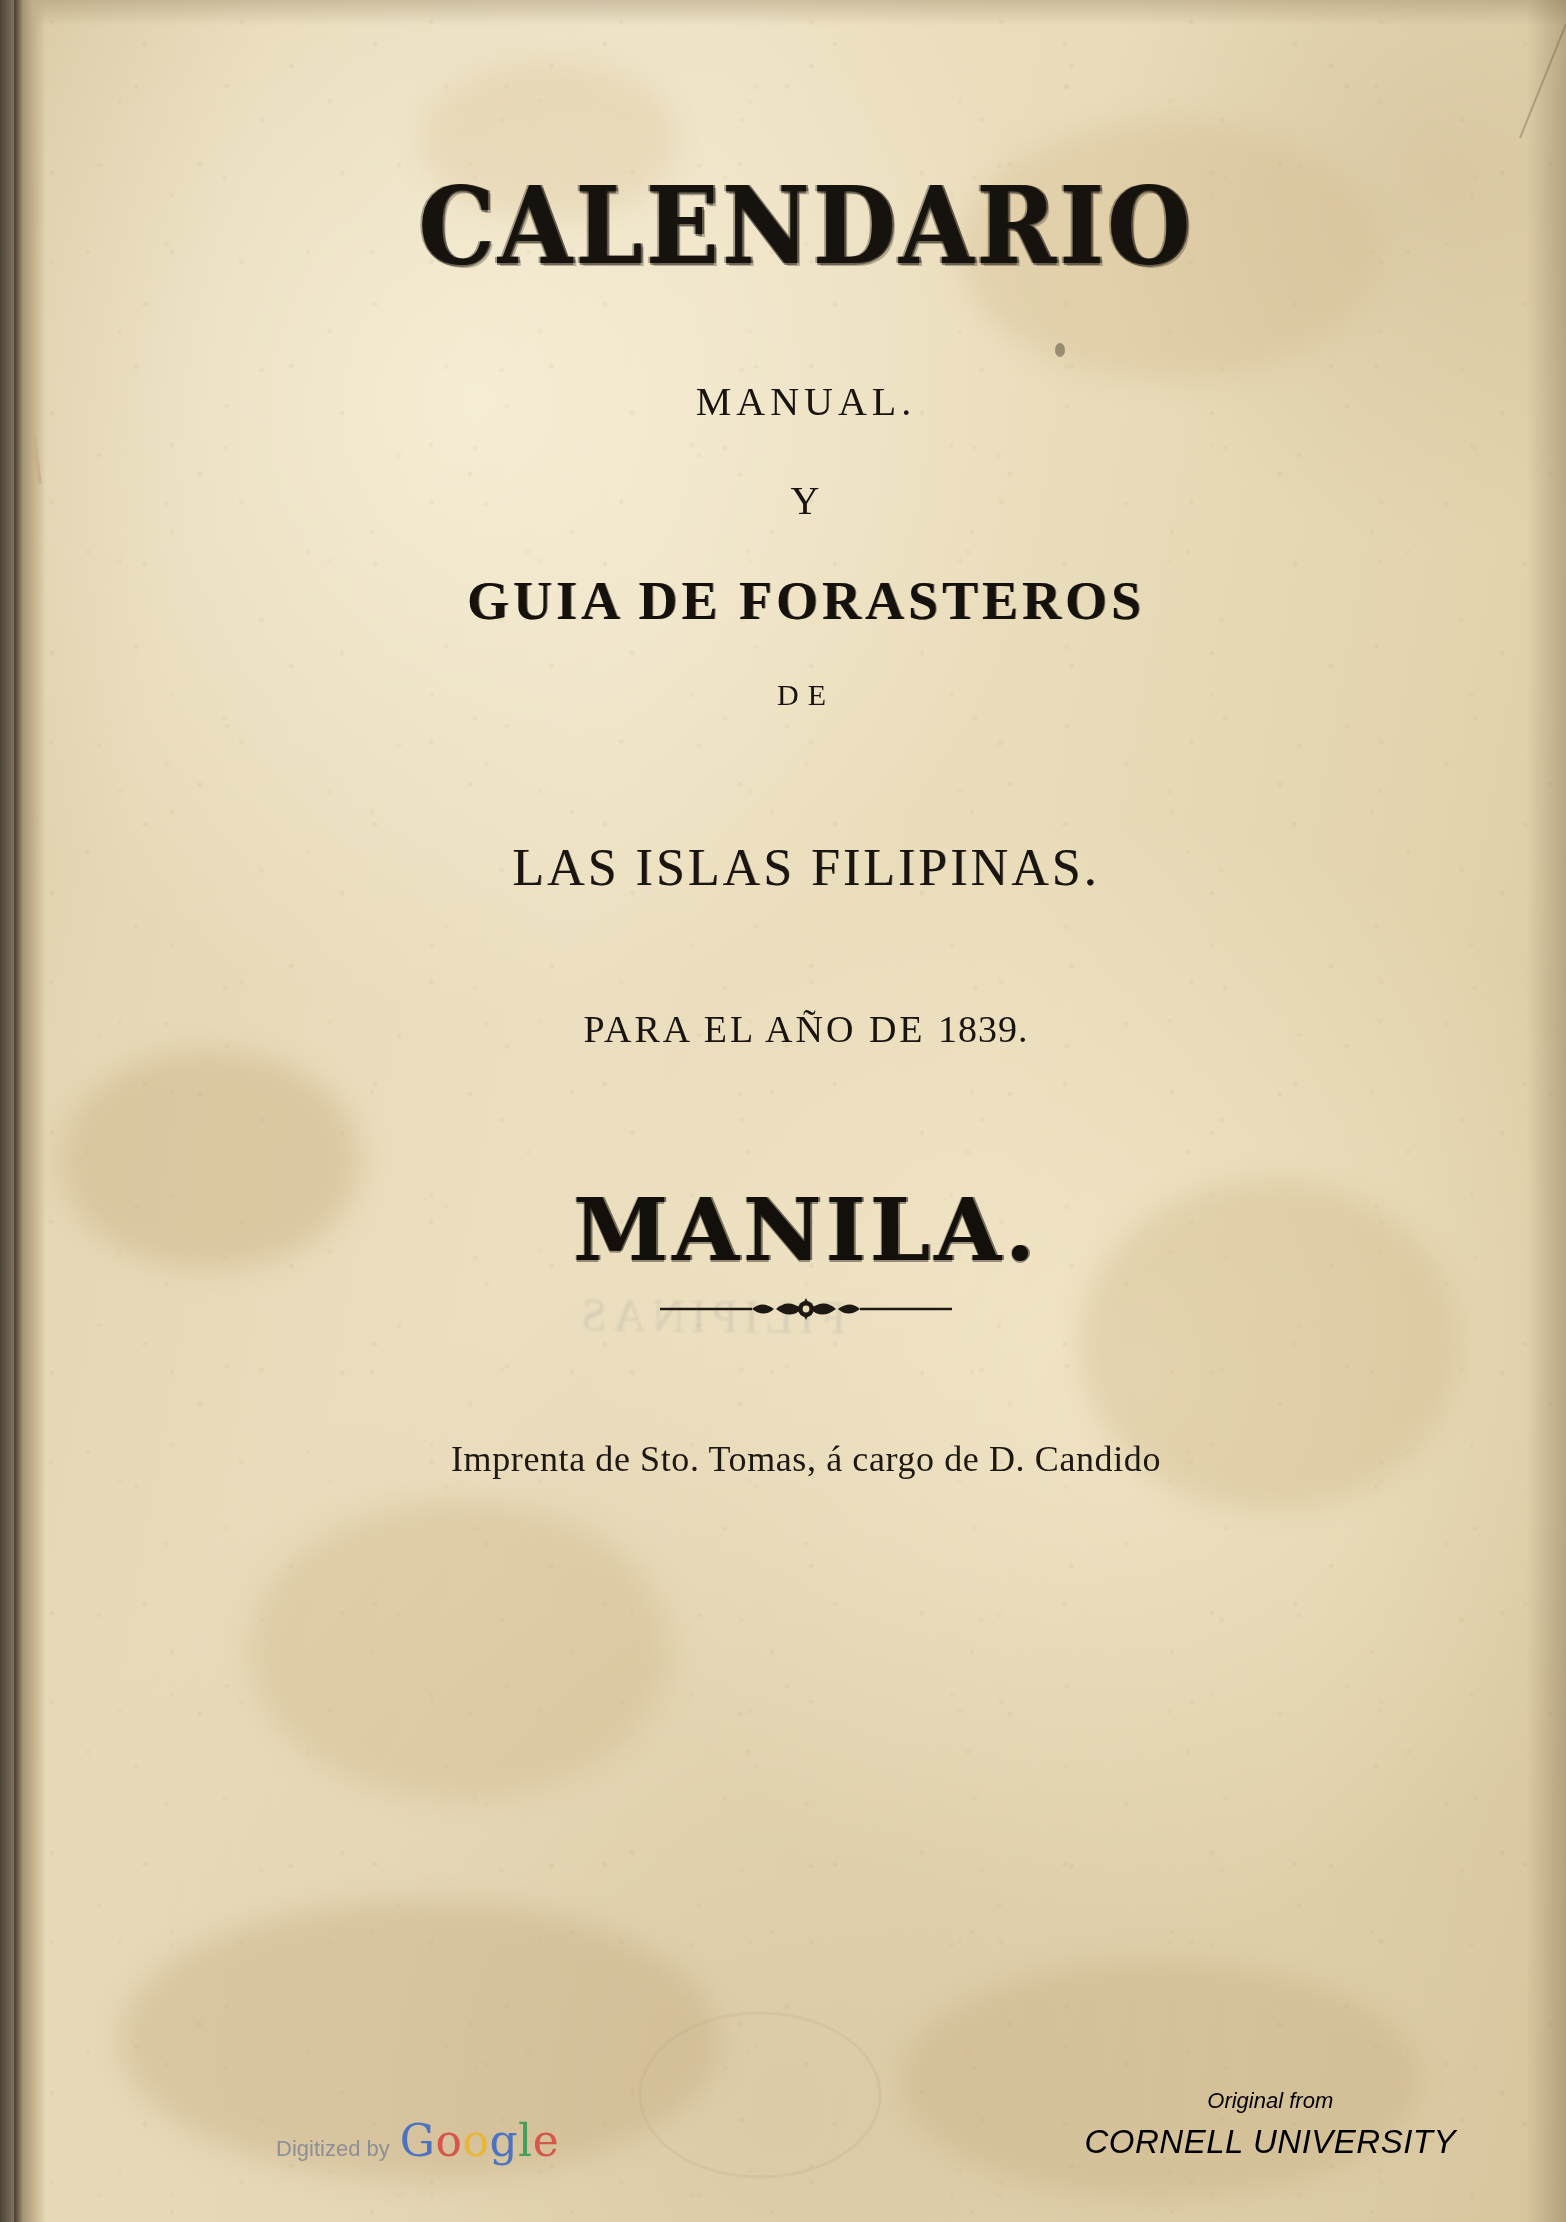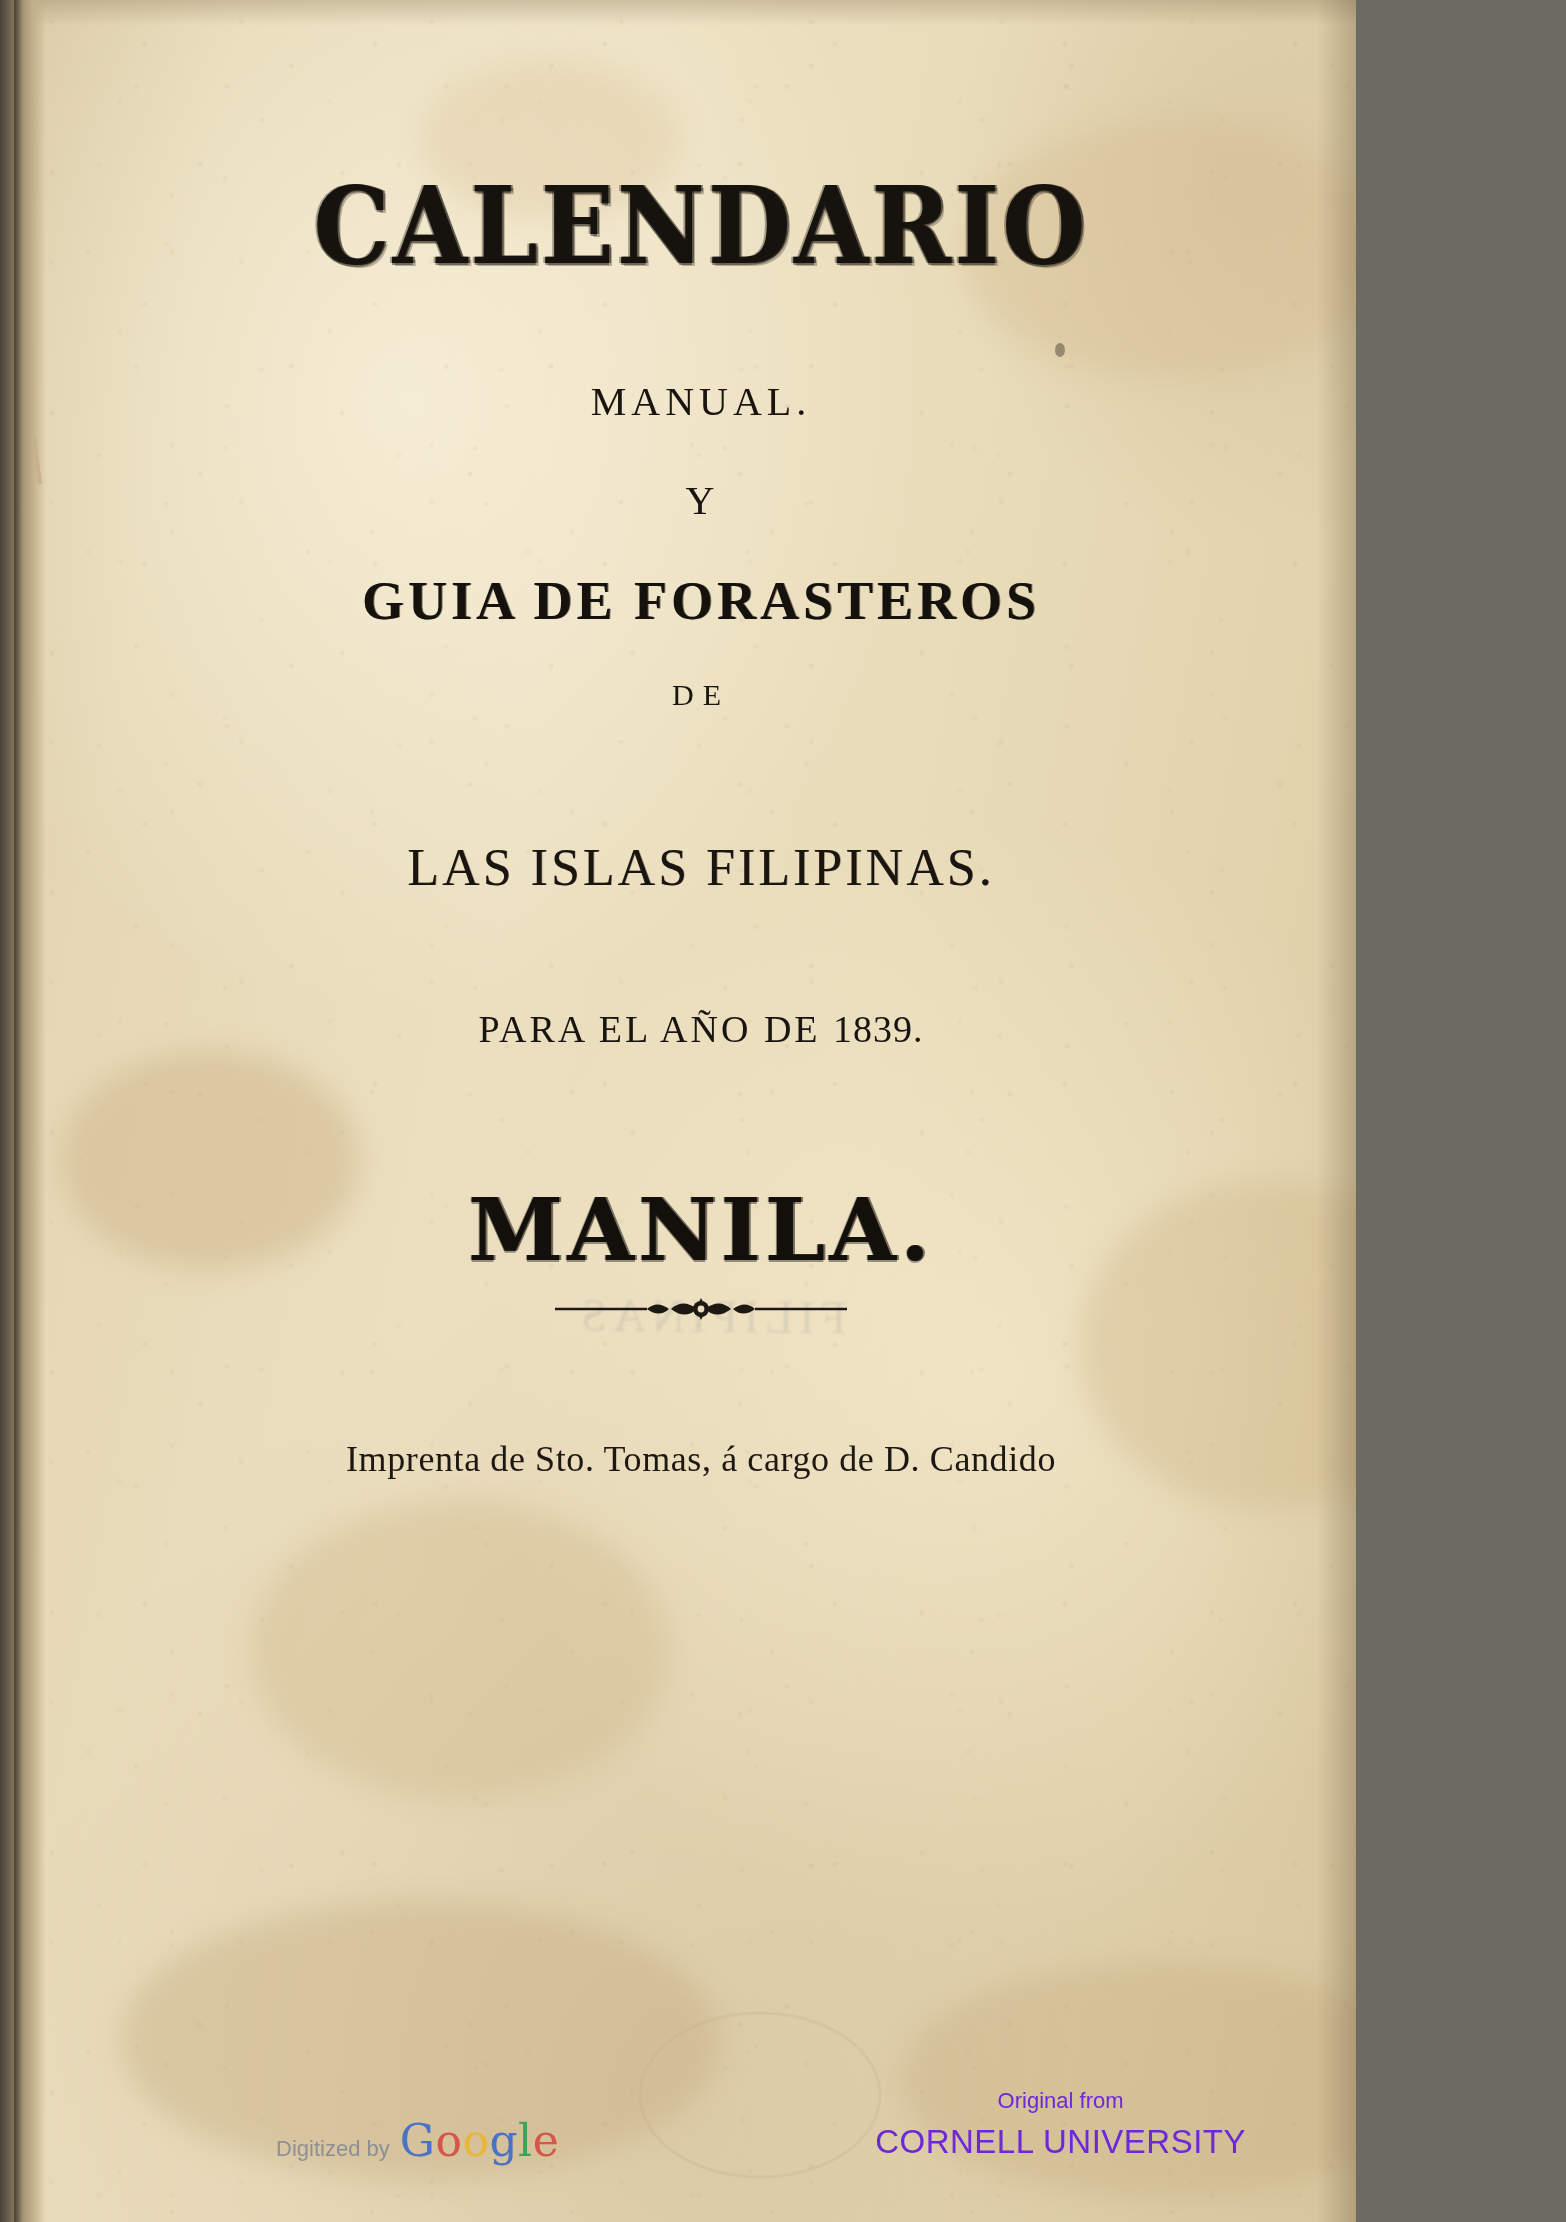--- a/index.html
+++ b/index.html
@@ -5,21 +5,21 @@
   html, body {
     margin: 0;
     padding: 0;
     background: #6d6a62;
   }
   body {
     font-family: "Liberation Serif", serif;
   }
   #page {
     position: relative;
-    width: 1356px;
+    width: 1566px;
     height: 2222px;
     overflow: hidden;
     background: #e8dcc0;
   }
   
   .paper-base {
     position: absolute;
     inset: 0;
     background:
       radial-gradient(ellipse 55% 40% at 30% 18%, rgba(255,250,232,0.55) 0%, rgba(255,250,232,0) 70%),
@@ -204,22 +204,23 @@
   .google-word {
     font-family: "DejaVu Serif", serif;
     font-size: 44px;
     letter-spacing: .5px;
   }
   .g1 { color:#4a73c4; } .g2 { color:#d4574a; } .g3 { color:#e8b73a; }
   .g4 { color:#4a73c4; } .g5 { color:#43a05a; } .g6 { color:#d4574a; }
   .orig {
     text-align: center;
     font-family: "Liberation Sans", sans-serif;
-    color: #6d28d9;
+    color: #000000;
     line-height: 1.5;
+    font-style: italic;
   }
   .orig .o1 { font-size: 22px; }
   .orig .o2 { font-size: 33px; letter-spacing: .5px; }
 
   
   .showthrough {
     position: absolute;
     left: 330px;
     top: 1290px;
     width: 760px;

